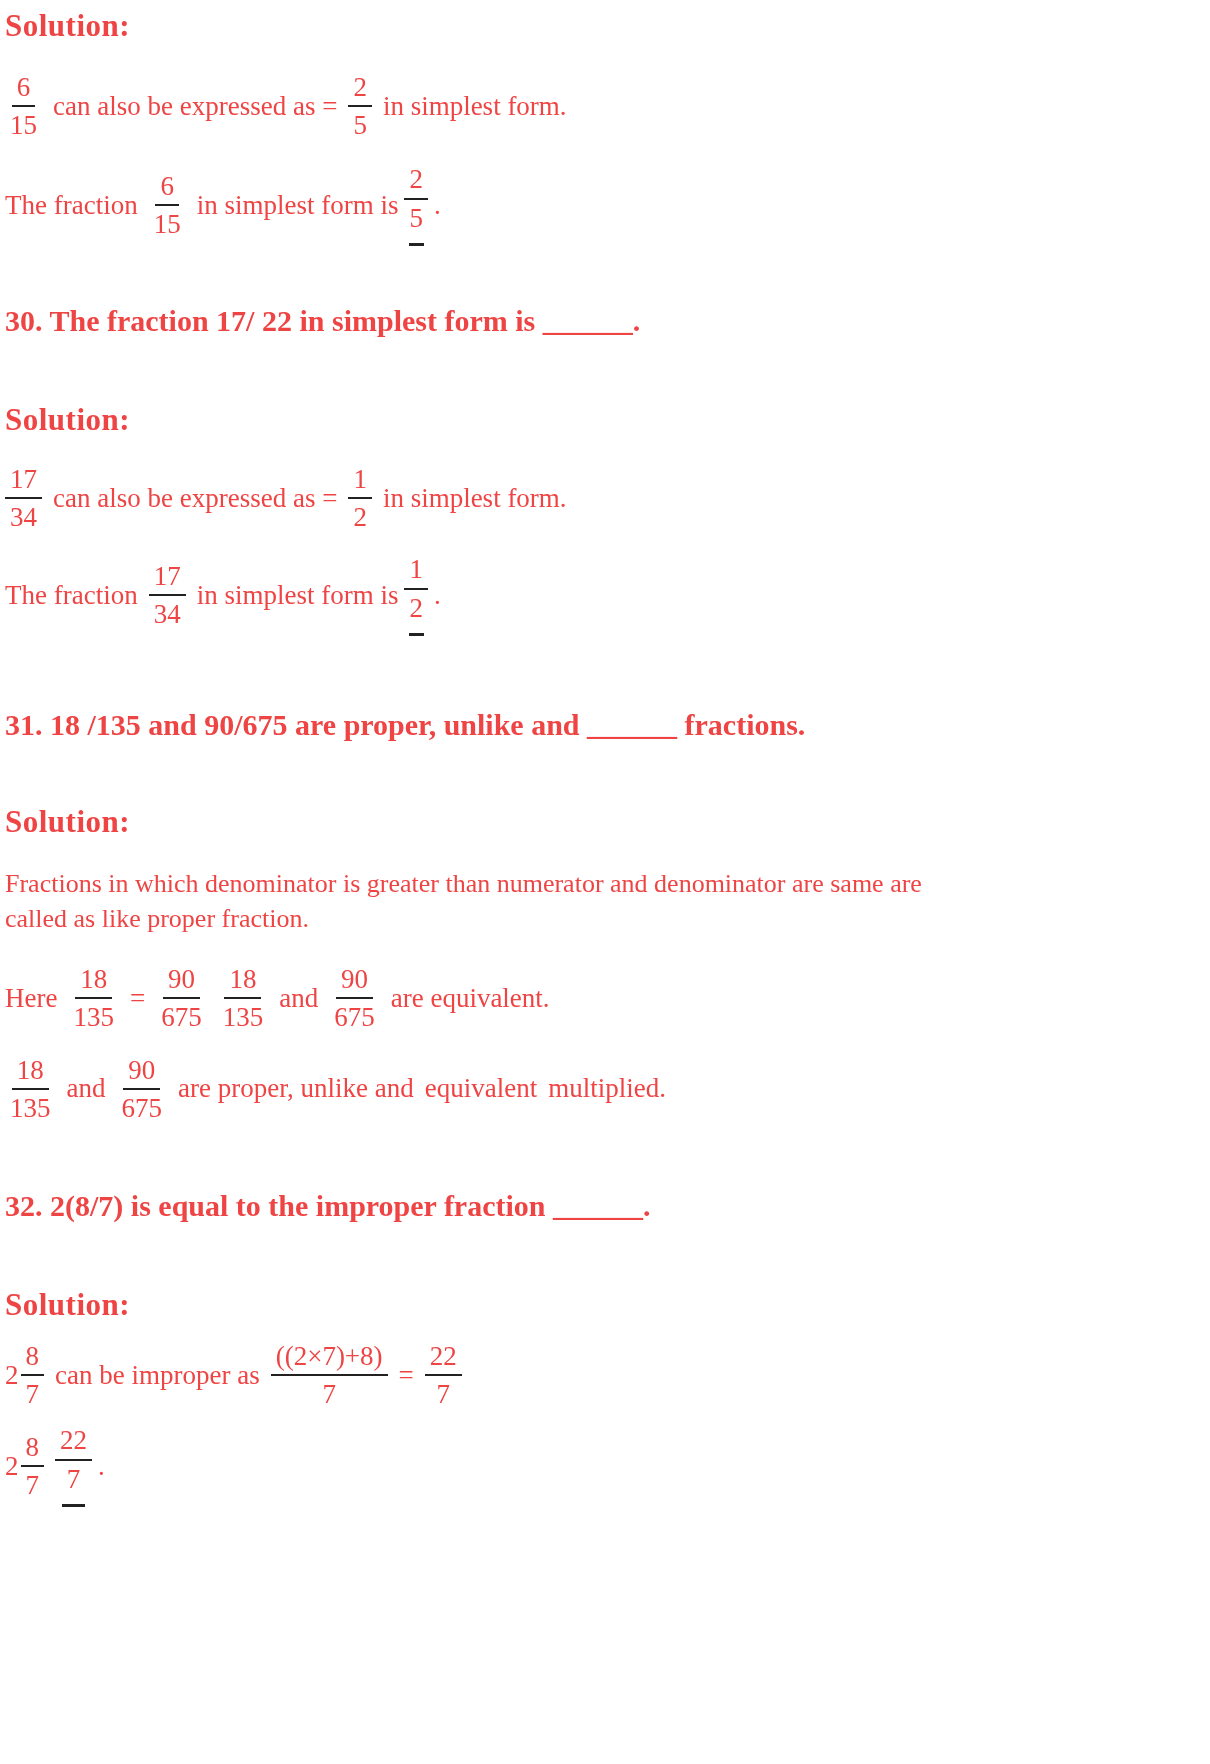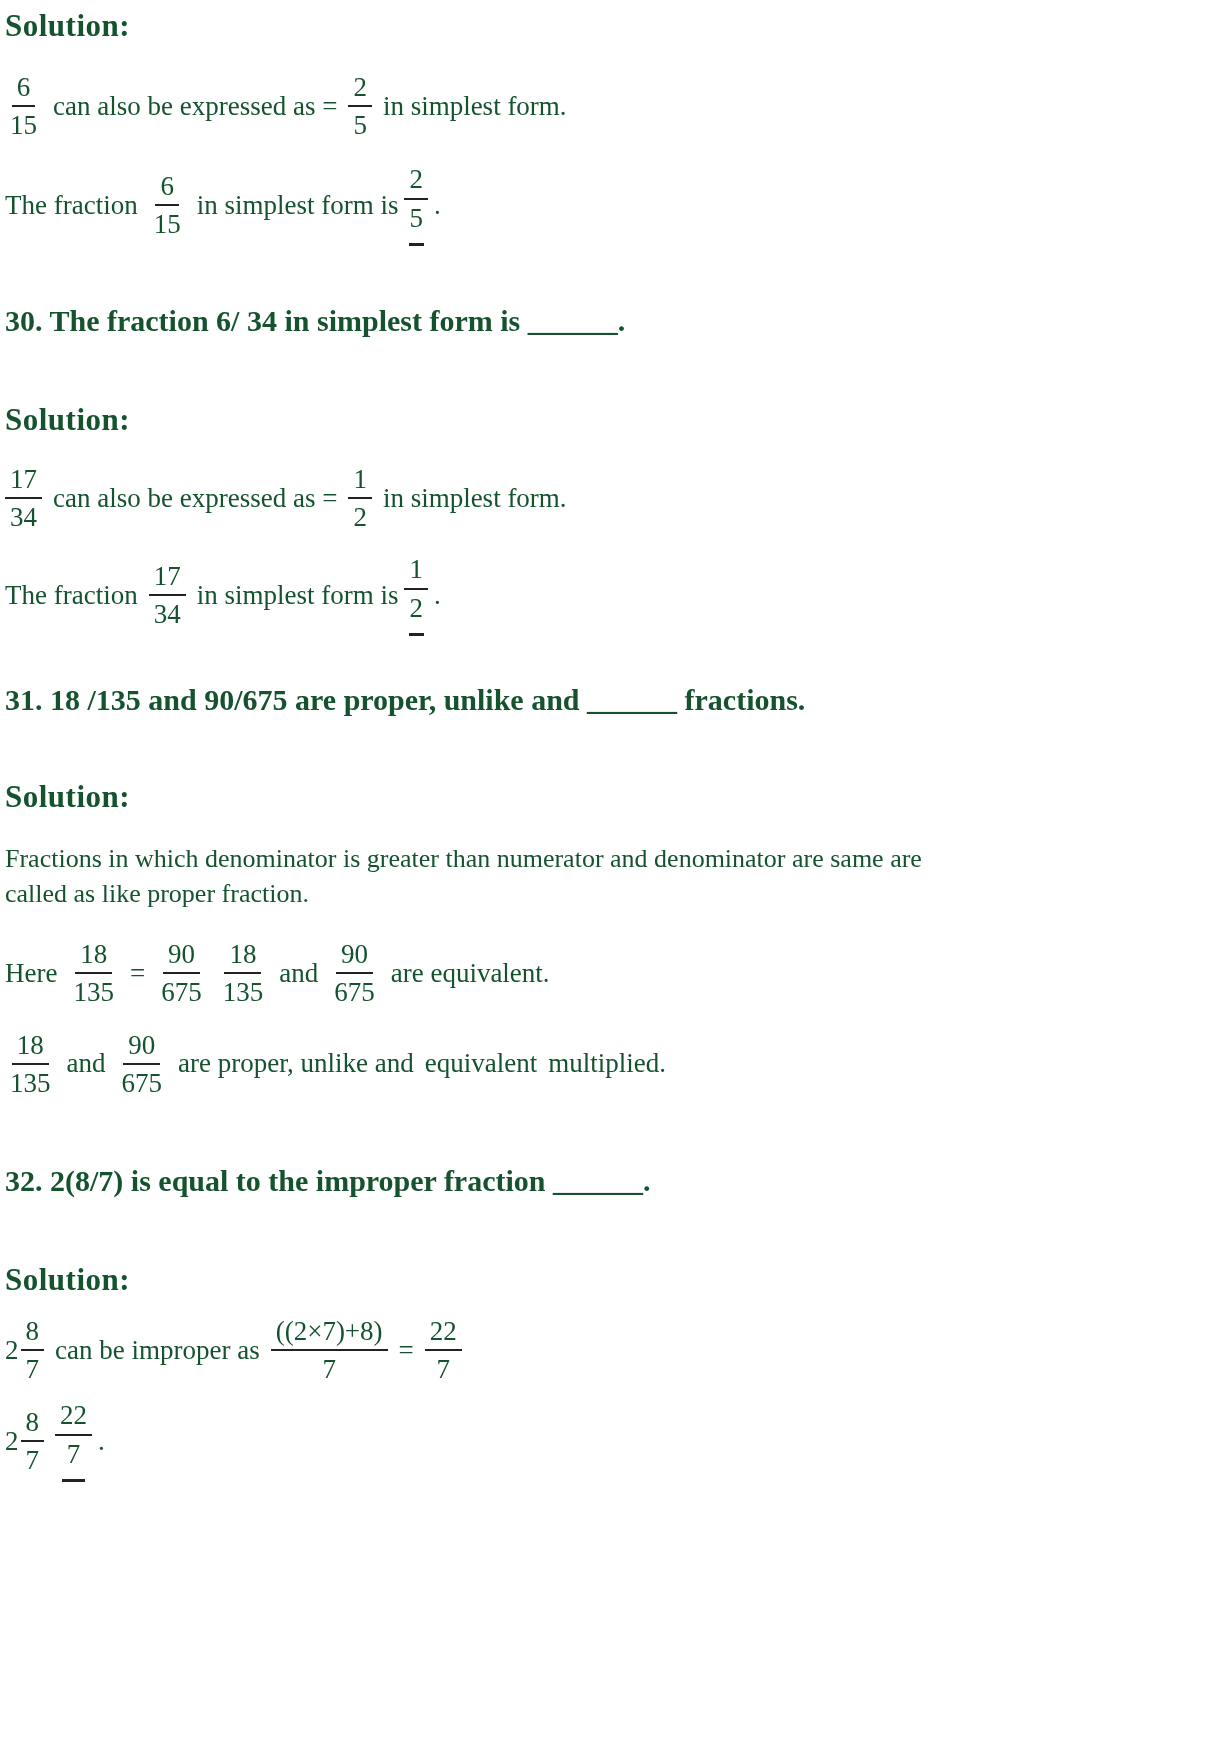--- a/index.html
+++ b/index.html
@@ -7,21 +7,21 @@
     padding: 0;
     background: #ffffff;
   }
   .page {
     position: relative;
     width: 980px;
     min-height: 1764px;
     box-sizing: border-box;
     padding: 8px 10px 20px 5px;
     background: #ffffff;
-    color: #14532d;
+    color: #ef4444;
     font-family: "Liberation Serif", serif;
     overflow: hidden;
   }
   .sol-heading {
     font-size: 31px;
     font-weight: bold;
     letter-spacing: 0.5px;
   }
   .qtitle {
     font-size: 30px;
@@ -77,21 +77,21 @@
   .mixed .whole { margin-right: 2px; }
   .uword { text-underline-offset: 3px; }
   
   .mt16 { margin-top: 16px; }
   .mt18 { margin-top: 18px; }
   .mt22 { margin-top: 22px; }
   .mt24 { margin-top: 24px; }
   .mt26 { margin-top: 26px; }
   .mt28 { margin-top: 28px; }
   .mt58 { margin-top: 58px; }
-  .mt60 { margin-top: 47px; }
+  .mt60 { margin-top: 72px; }
   .mt62 { margin-top: 62px; }
   .mt64 { margin-top: 64px; }
   .mt66 { margin-top: 66px; }
 </style>
 </head>
 <body>
 
 <div class="page">
 
   <div class="sol-heading">Solution:</div>
@@ -116,21 +116,21 @@
       <span class="den">15</span>
     </span>
     <span class="tseg">in simplest form is</span>
     <span class="frac answer tight">
       <span class="num">2</span>
       <span class="den">5</span>
     </span>
     <span class="tseg tight">.</span>
   </div>
 
-  <div class="qtitle mt58">30. The fraction 6/ 34 in simplest form is ______.</div>
+  <div class="qtitle mt58">30. The fraction 17/ 22 in simplest form is ______.</div>
 
   <div class="sol-heading mt64">Solution:</div>
 
   <div class="mathline mt26">
     <span class="frac">
       <span class="num">17</span>
       <span class="den">34</span>
     </span>
     <span class="tseg">can also be expressed as =</span>
     <span class="frac">

